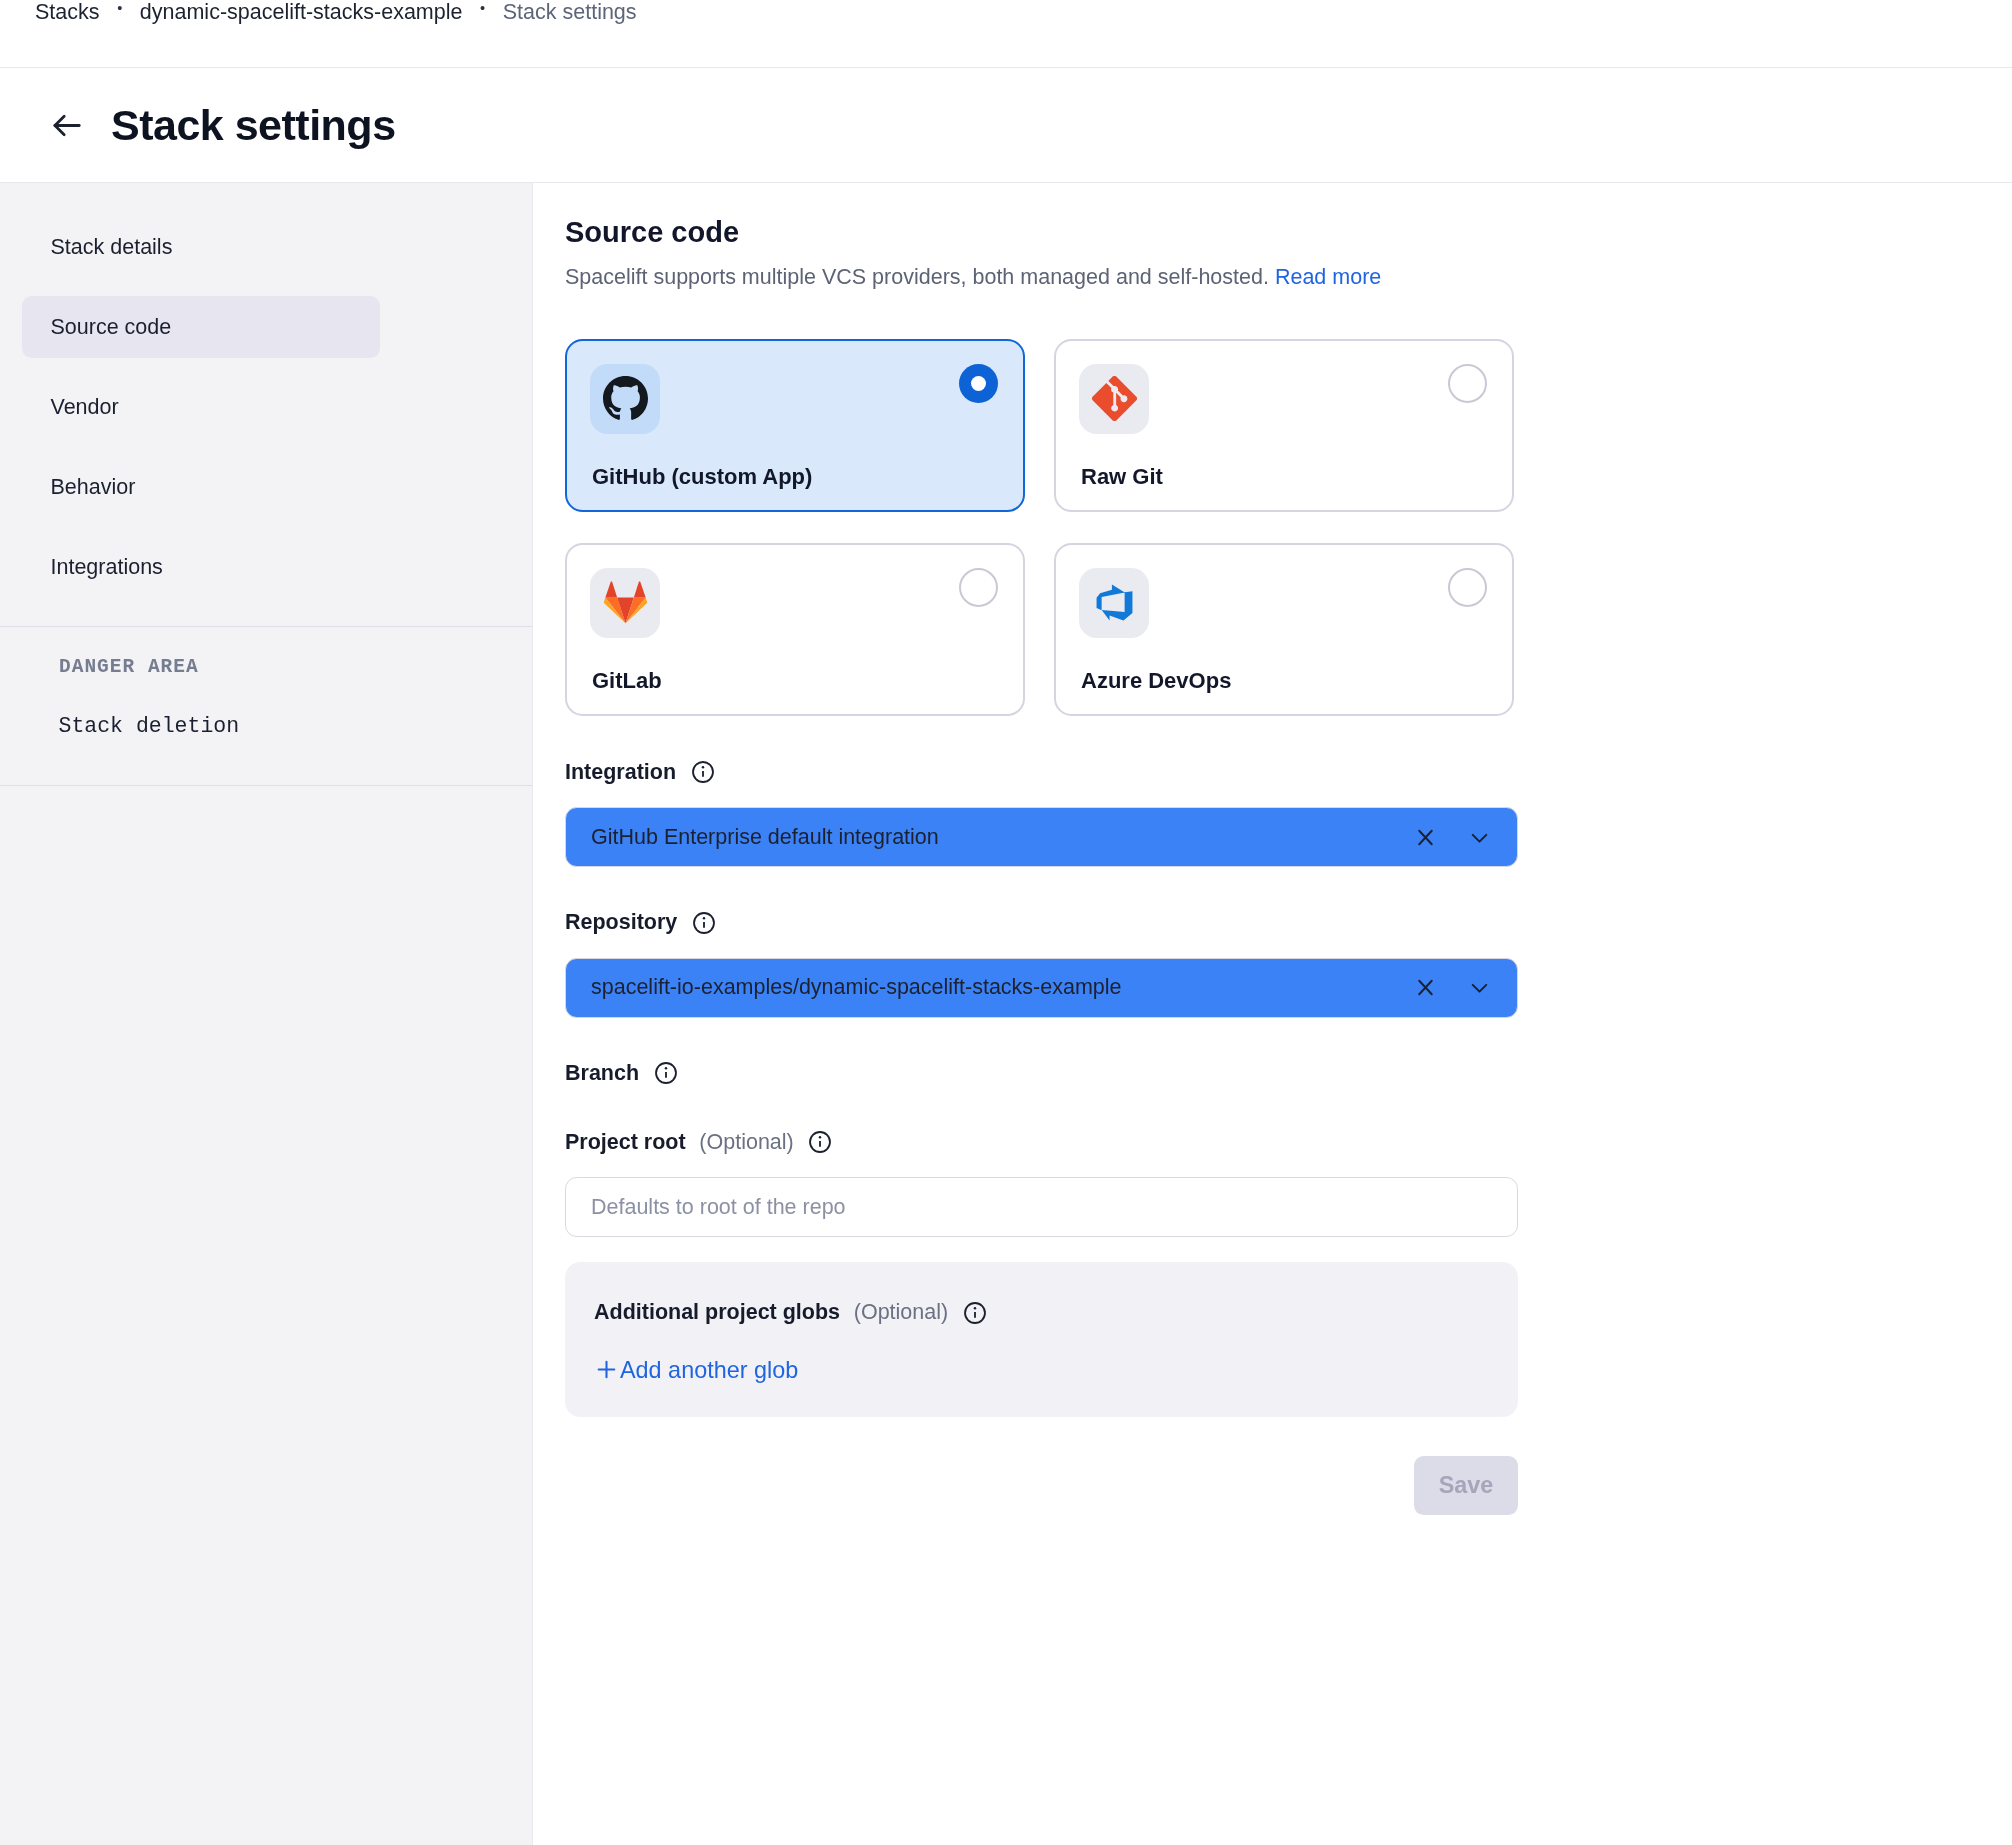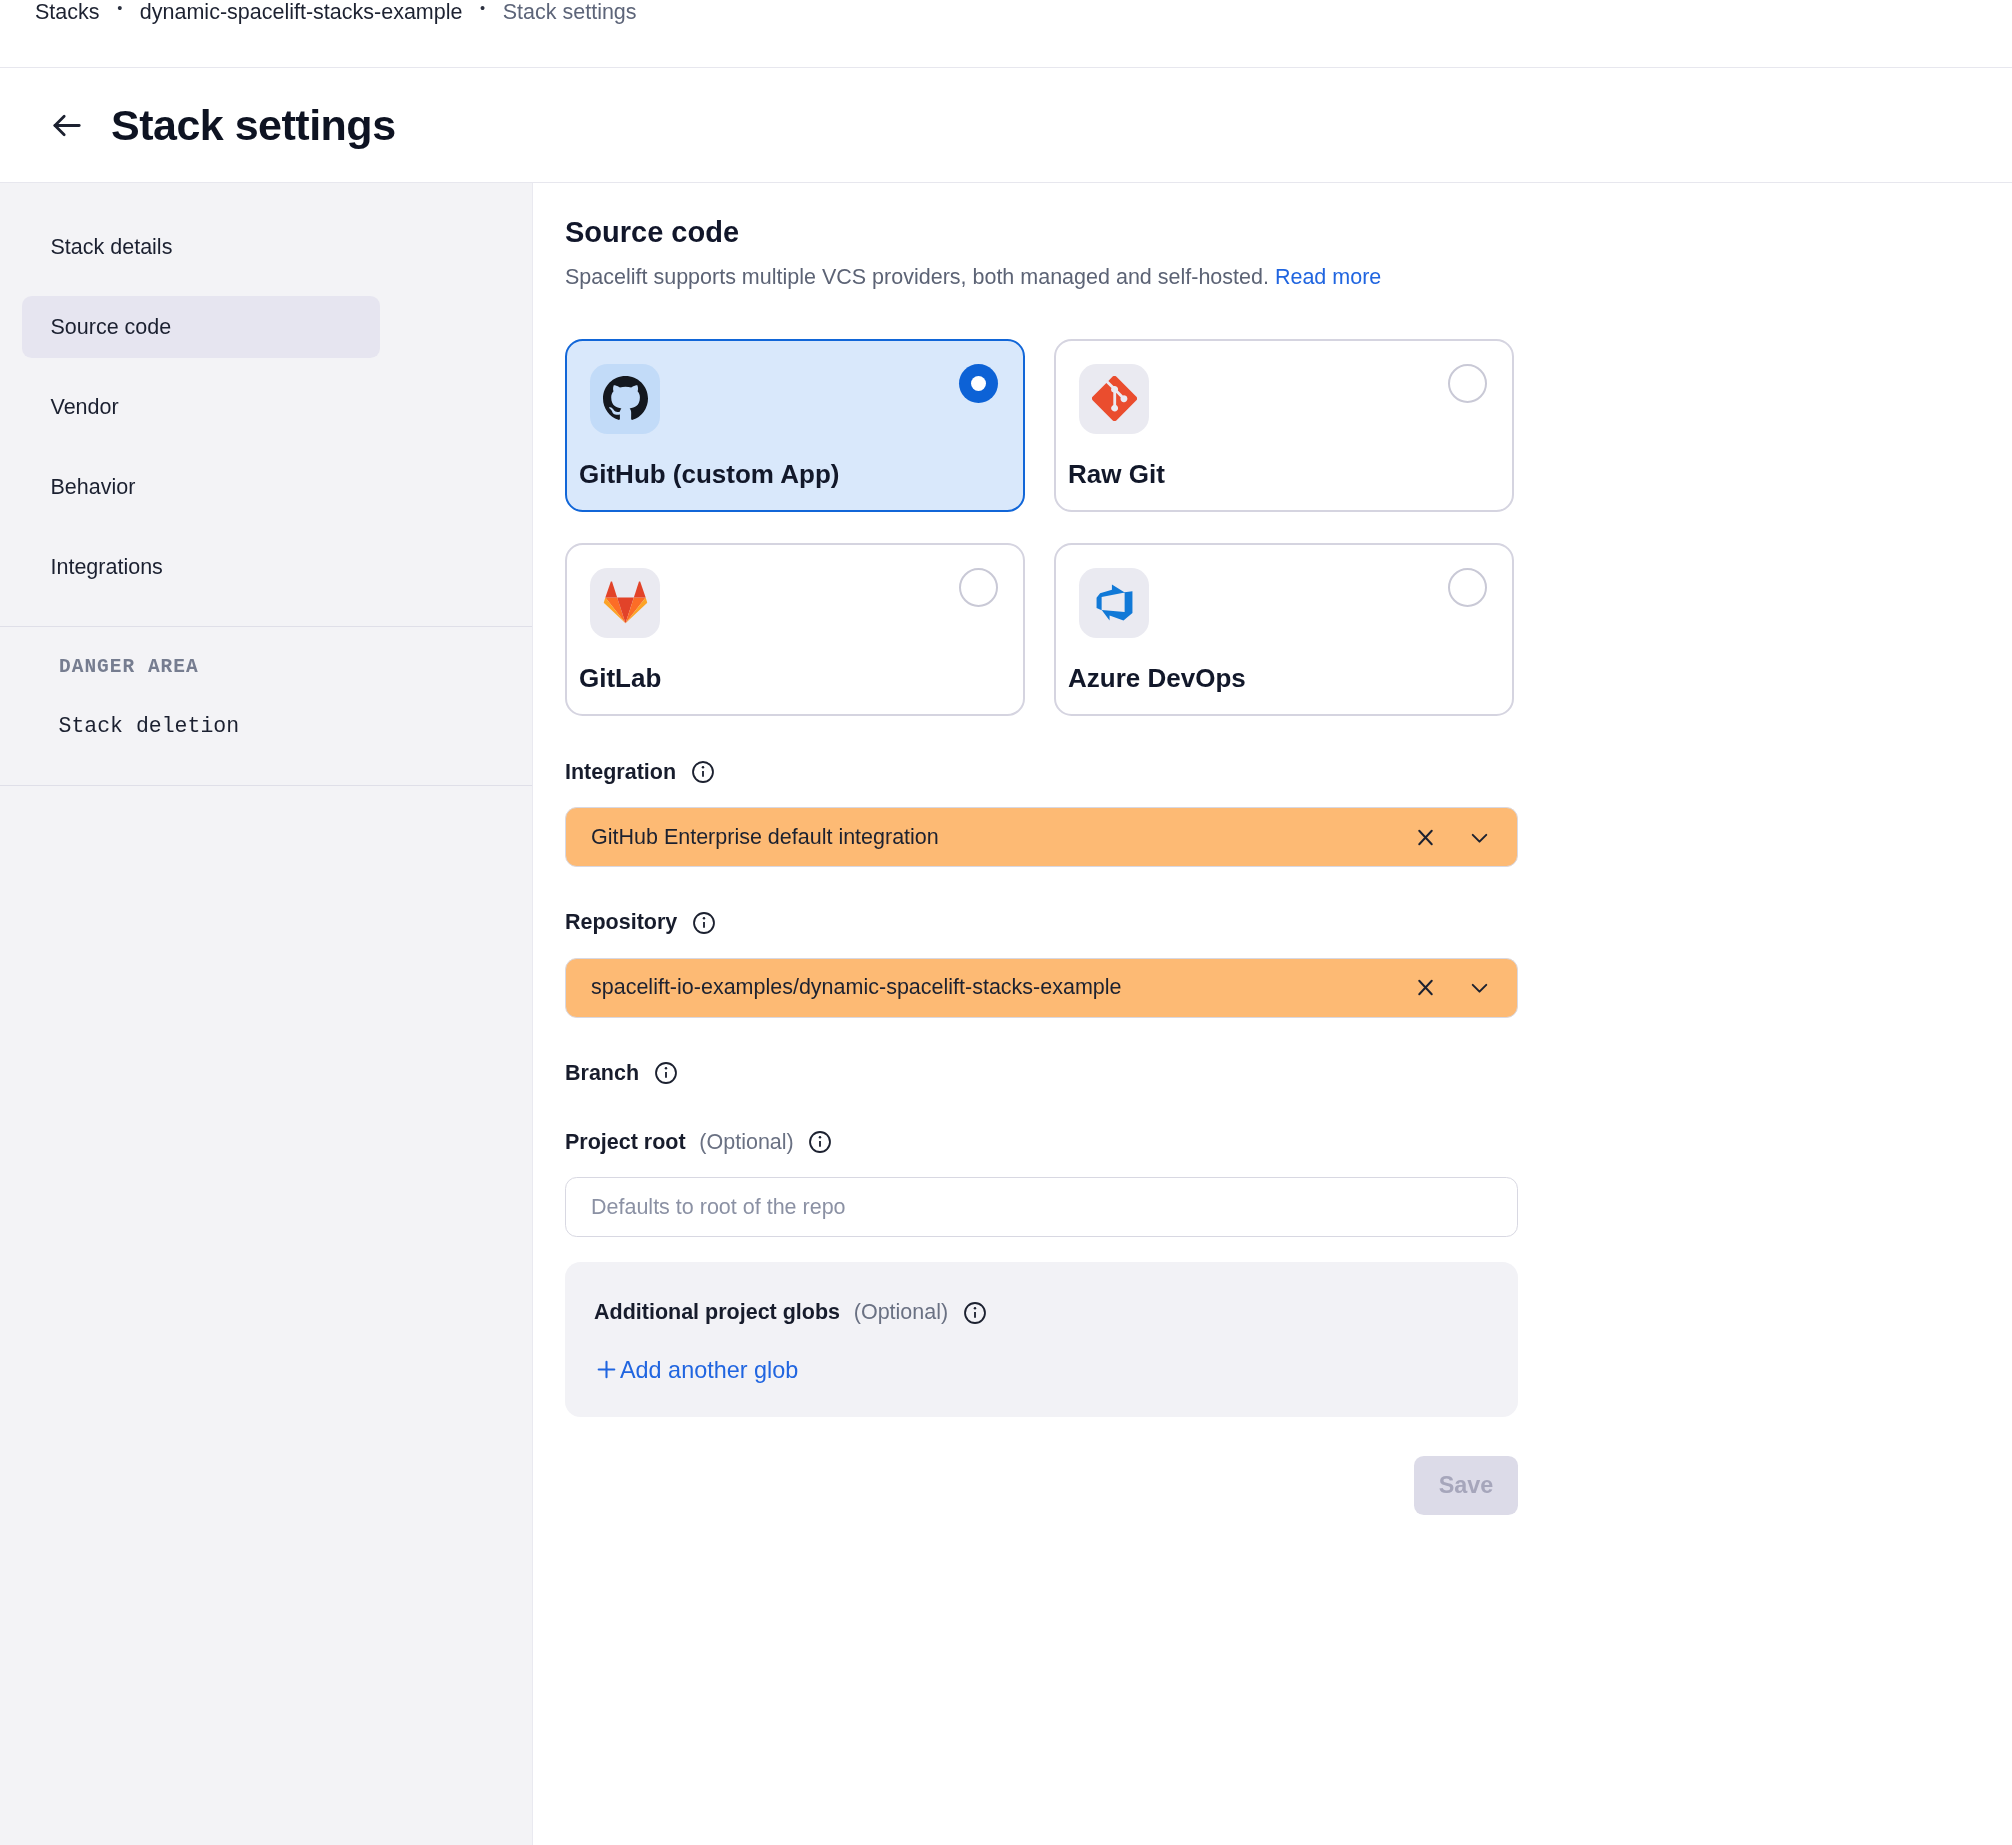--- a/index.html
+++ b/index.html
@@ -53,34 +53,34 @@
   .card {
     position:relative; height:173px; background:#fff;
     border:2px solid #d5d4e0; border-radius:17.6px; padding:23.4px; cursor:pointer;
   }
   .card.selected { background:#d9e8fb; border-color:#1166d8; }
   .tile {
     width:70px; height:70px; border-radius:17.6px; background:#eaeaf1;
     display:flex; align-items:center; justify-content:center;
   }
   .card.selected .tile { background:#c2dbf8; }
-  .card-label { position:absolute; left:12px; bottom:19.5px; font-size:26px; font-weight:700; color:#12182a; }
+  .card-label { position:absolute; left:25px; bottom:19.5px; font-size:22px; font-weight:700; color:#12182a; }
   .radio {
     position:absolute; top:23.4px; right:25px; width:39px; height:39px; border-radius:50%;
     border:2px solid #c9c9d6; background:#fff; cursor:pointer;
   }
   .radio.checked { border:none; background:#0d62d6; display:flex; align-items:center; justify-content:center; }
   .radio-dot { width:15.6px; height:15.6px; border-radius:50%; background:#fff; }
 
   
   .fgroup { margin-bottom:42px; }
   .flabel { display:flex; align-items:center; gap:13.7px; font-size:21.5px; font-weight:700; color:#171c2c; line-height:27px; margin-bottom:21.5px; }
   .optional { color:#6a7183; font-weight:400; }
   .select {
-    height:60px; border:1px solid #d8d8e2; border-radius:11.7px; background:#fdba74;
+    height:60px; border:1px solid #d8d8e2; border-radius:11.7px; background:#3b82f6;
     display:flex; align-items:center; padding:0 25px; font-size:21.5px; color:#1c2130; cursor:pointer;
   }
   .select .val { flex:1; }
   .sel-icons { display:flex; align-items:center; gap:29px; }
   .icon-btn { cursor:pointer; display:flex; }
   .textinput {
     width:100%; height:60px; border:1px solid #d8d8e2; border-radius:11.7px;
     padding:0 25px; font-size:21.5px; color:#1c2130; background:#fff; outline:none;
     font-family:"Liberation Sans", "DejaVu Sans", sans-serif;
   }

